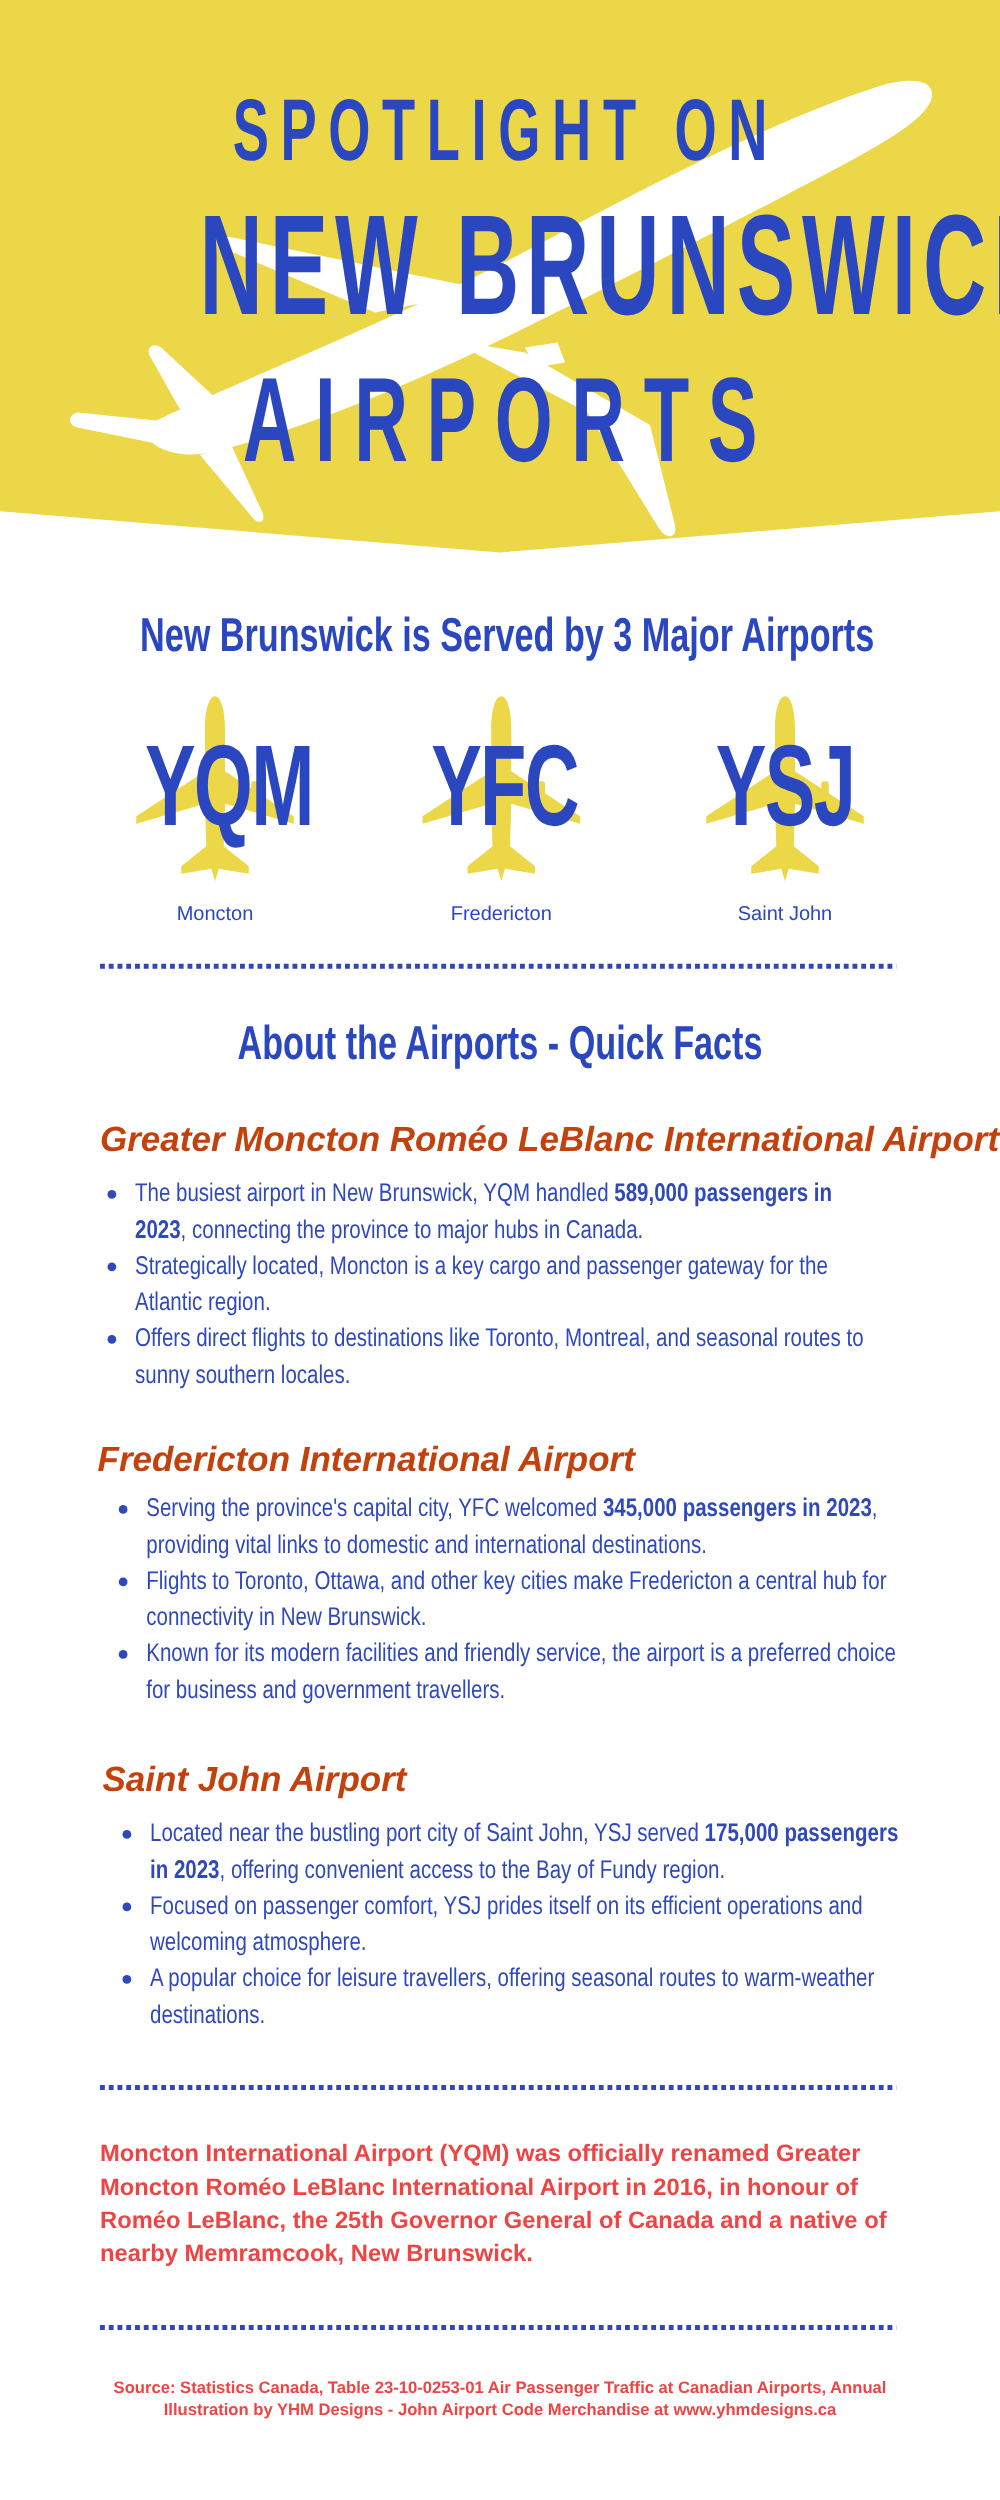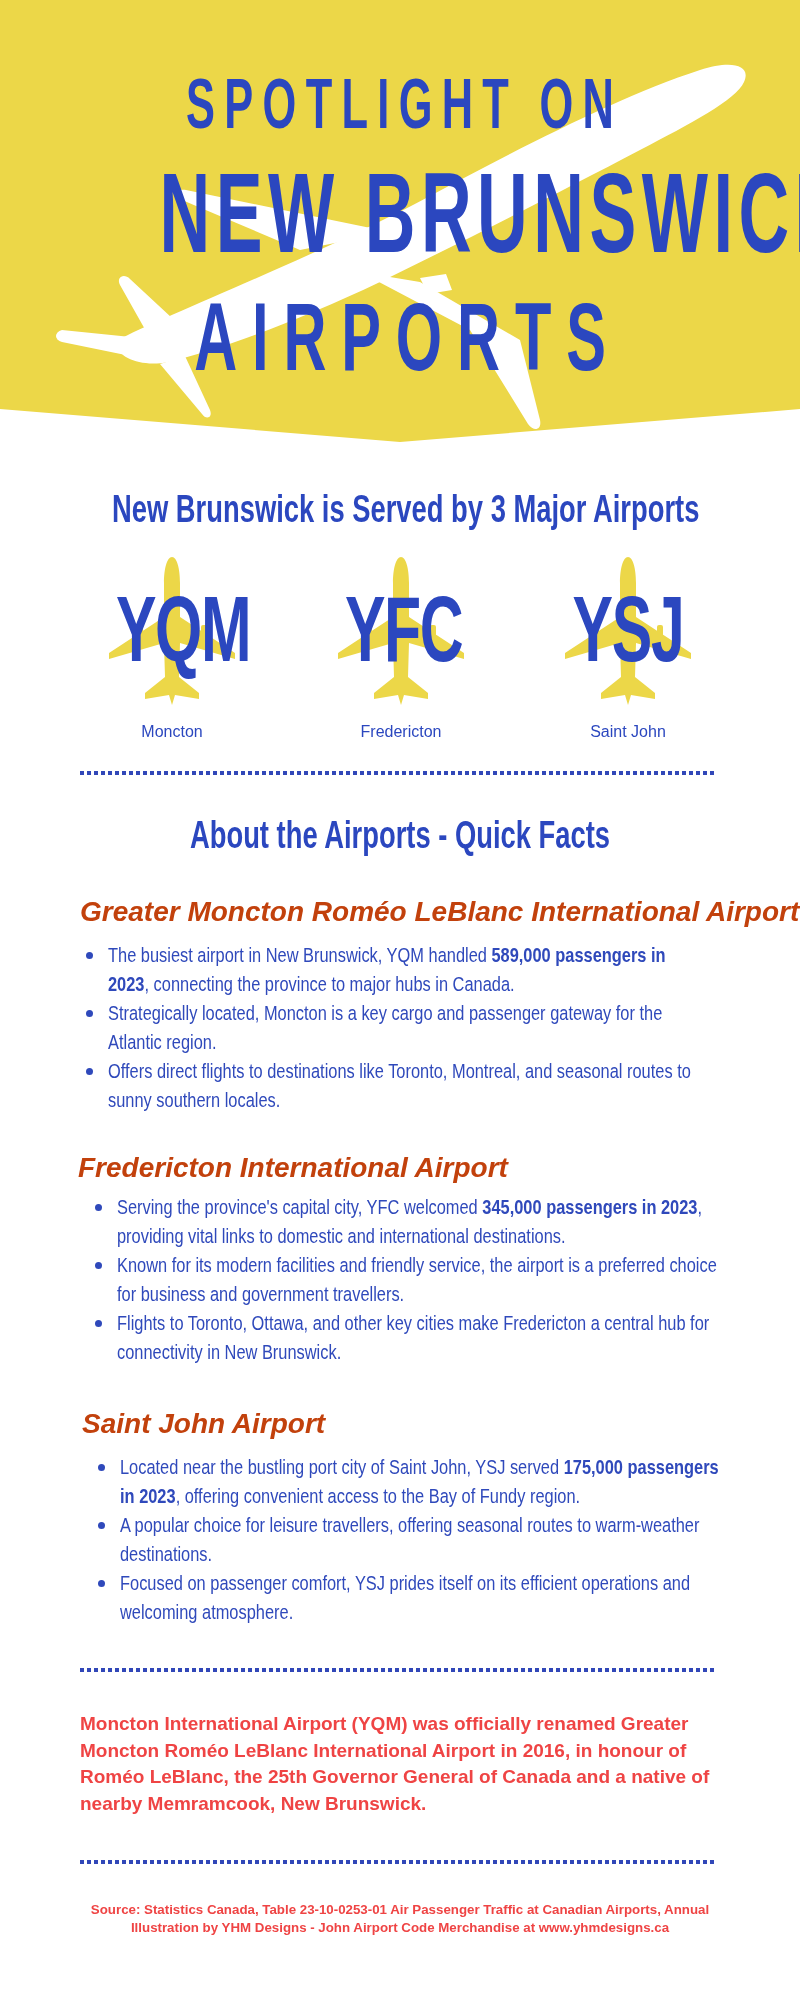--- a/index.html
+++ b/index.html
@@ -149,37 +149,37 @@
       <span class="txt"><span>Offers direct flights to destinations like Toronto, Montreal, and seasonal routes to sunny southern locales.</span></span>
     </li>
 </ul>
 
 <div class="fact-title ft-2">Fredericton International Airport</div>
 <ul class="fl-2 fact-list">
   <li>
       <span class="txt"><span>Serving the province's capital city, YFC welcomed </span><b>345,000 passengers in 2023</b><span>, providing vital links to domestic and international destinations.</span></span>
     </li>
   <li>
-      <span class="txt"><span>Known for its modern facilities and friendly service, the airport is a preferred choice for business and government travellers.</span></span>
+      <span class="txt"><span>Flights to Toronto, Ottawa, and other key cities make Fredericton a central hub for connectivity in New Brunswick.</span></span>
     </li>
   <li>
-      <span class="txt"><span>Flights to Toronto, Ottawa, and other key cities make Fredericton a central hub for connectivity in New Brunswick.</span></span>
+      <span class="txt"><span>Known for its modern facilities and friendly service, the airport is a preferred choice for business and government travellers.</span></span>
     </li>
 </ul>
 
 <div class="fact-title ft-3">Saint John Airport</div>
 <ul class="fl-3 fact-list">
   <li>
       <span class="txt"><span>Located near the bustling port city of Saint John, YSJ served </span><b>175,000 passengers in 2023</b><span>, offering convenient access to the Bay of Fundy region.</span></span>
     </li>
   <li>
-      <span class="txt"><span>A popular choice for leisure travellers, offering seasonal routes to warm-weather destinations.</span></span>
+      <span class="txt"><span>Focused on passenger comfort, YSJ prides itself on its efficient operations and welcoming atmosphere.</span></span>
     </li>
   <li>
-      <span class="txt"><span>Focused on passenger comfort, YSJ prides itself on its efficient operations and welcoming atmosphere.</span></span>
+      <span class="txt"><span>A popular choice for leisure travellers, offering seasonal routes to warm-weather destinations.</span></span>
     </li>
 </ul>
 
 <div class="divider dv-2"></div>
 
 <div class="note">Moncton International Airport (YQM) was officially renamed Greater Moncton Roméo LeBlanc International Airport in 2016, in honour of Roméo LeBlanc, the 25th Governor General of Canada and a native of nearby Memramcook, New Brunswick.</div>
 
 <div class="divider dv-3"></div>
 
 <div class="footer">

